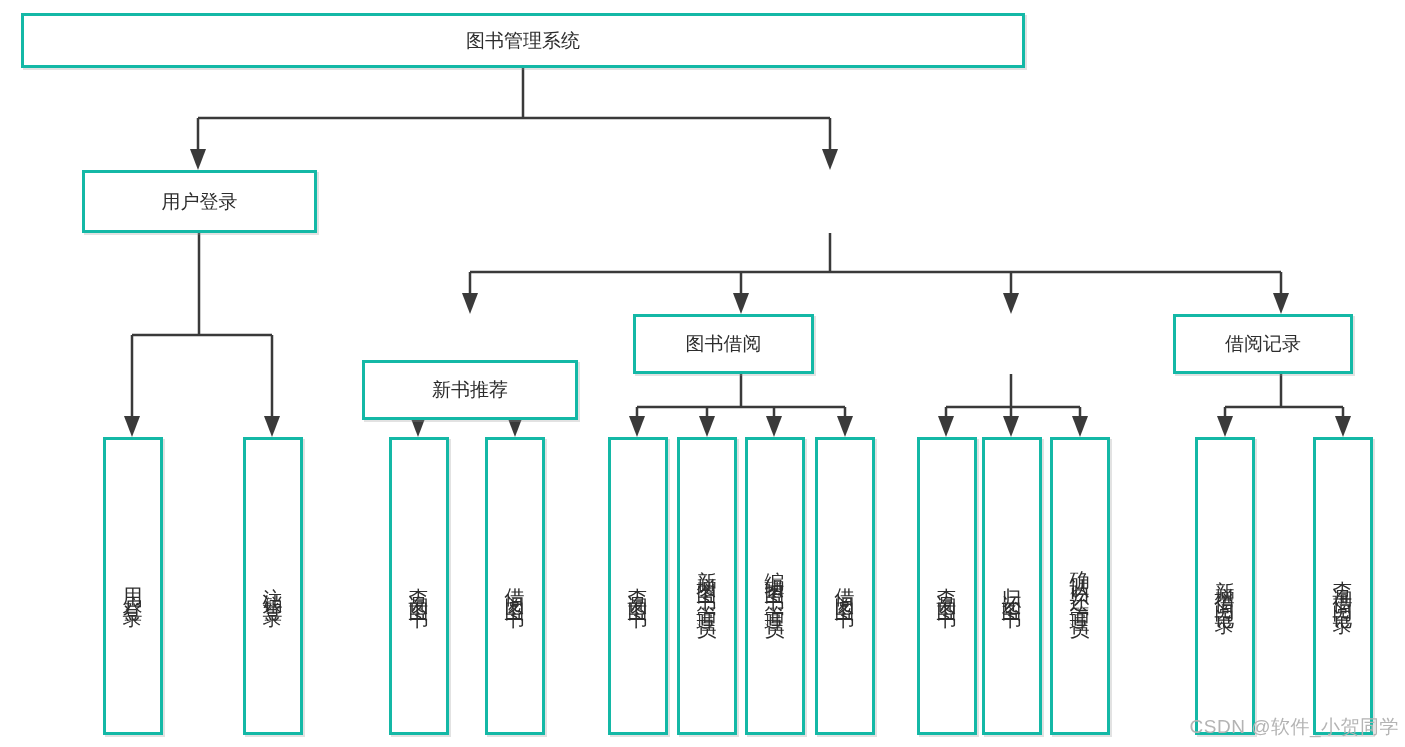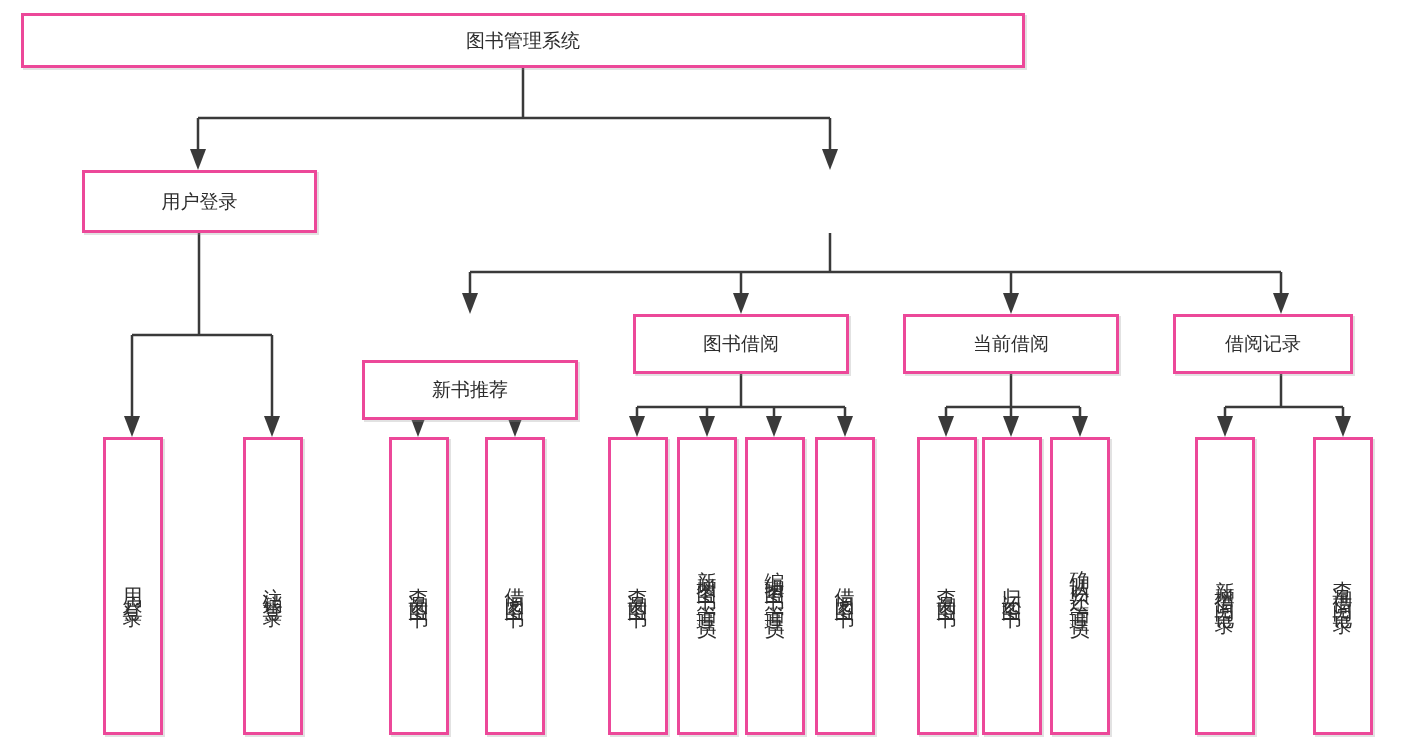--- a/index.html
+++ b/index.html
@@ -7,21 +7,21 @@
     position:relative;
     width:1405px;height:747px;
     background:#ffffff;
     font-family:"Liberation Sans",sans-serif;
     overflow:hidden;
   }
   svg.connectors{position:absolute;left:0;top:0;z-index:1;}
   .node{
     position:absolute;
     box-sizing:border-box;
-    border:3px solid #ec4899;
+    border:3px solid #14b8a6;
     background:#ffffff;
     display:flex;align-items:center;justify-content:center;
     color:#2d2d2d;
     font-size:19px;
     z-index:2;
     box-shadow:2px 2px 0 rgba(150,150,150,0.28);
     text-align:center;
     white-space:nowrap;
   }
   .leaf{
@@ -84,36 +84,36 @@
       <polygon points="1217,416 1233,416 1225,437"></polygon>
       <polygon points="1335,416 1351,416 1343,437"></polygon>
     </g>
   </svg>
 
   <div class="node" style="left:21px;top:13px;width:1004px;height:55px;">图书管理系统</div>
 
   <div class="node" style="left:82px;top:170px;width:235px;height:63px;">用户登录</div>
 
   <div class="node" style="left:362px;top:314px;width:216px;height:60px;margin-top:46px;">新书推荐</div>
-  <div class="node" style="left:633px;top:314px;width:216px;height:60px;">图书借阅</div>
-  <div class="node" style="left:903px;top:314px;width:216px;height:60px;">当前借阅</div>
+  <div class="node" style="left:633px;top:314px;width:181px;height:60px;">图书借阅</div>
   <div class="node" style="left:1173px;top:314px;width:180px;height:60px;text-align:right;">借阅记录</div>
 
   <div class="node leaf" style="left:103px;top:437px;width:60px;height:298px;">用户登录</div>
   <div class="node leaf" style="left:243px;top:437px;width:60px;height:298px;">注销登录</div>
 
   <div class="node leaf" style="left:389px;top:437px;width:60px;height:298px;">查询图书</div>
   <div class="node leaf" style="left:485px;top:437px;width:60px;height:298px;">借阅图书</div>
 
   <div class="node leaf" style="left:608px;top:437px;width:60px;height:298px;">查询图书</div>
   <div class="node leaf" style="left:677px;top:437px;width:60px;height:298px;">新增图书（管理员）</div>
   <div class="node leaf" style="left:745px;top:437px;width:60px;height:298px;">编辑图书（管理员）</div>
   <div class="node leaf" style="left:815px;top:437px;width:60px;height:298px;">借阅图书</div>
 
   <div class="node leaf" style="left:917px;top:437px;width:60px;height:298px;">查询图书</div>
   <div class="node leaf" style="left:982px;top:437px;width:60px;height:298px;">归还图书</div>
   <div class="node leaf" style="left:1050px;top:437px;width:60px;height:298px;">确认归还（管理员）</div>
 
   <div class="node leaf" style="left:1195px;top:437px;width:60px;height:298px;">新增借阅记录</div>
   <div class="node leaf" style="left:1313px;top:437px;width:60px;height:298px;">查询借阅记录</div>
 
+  <div class="watermark">CSDN @软件_小贺同学</div>
 
 </div>
 
 </body></html>

